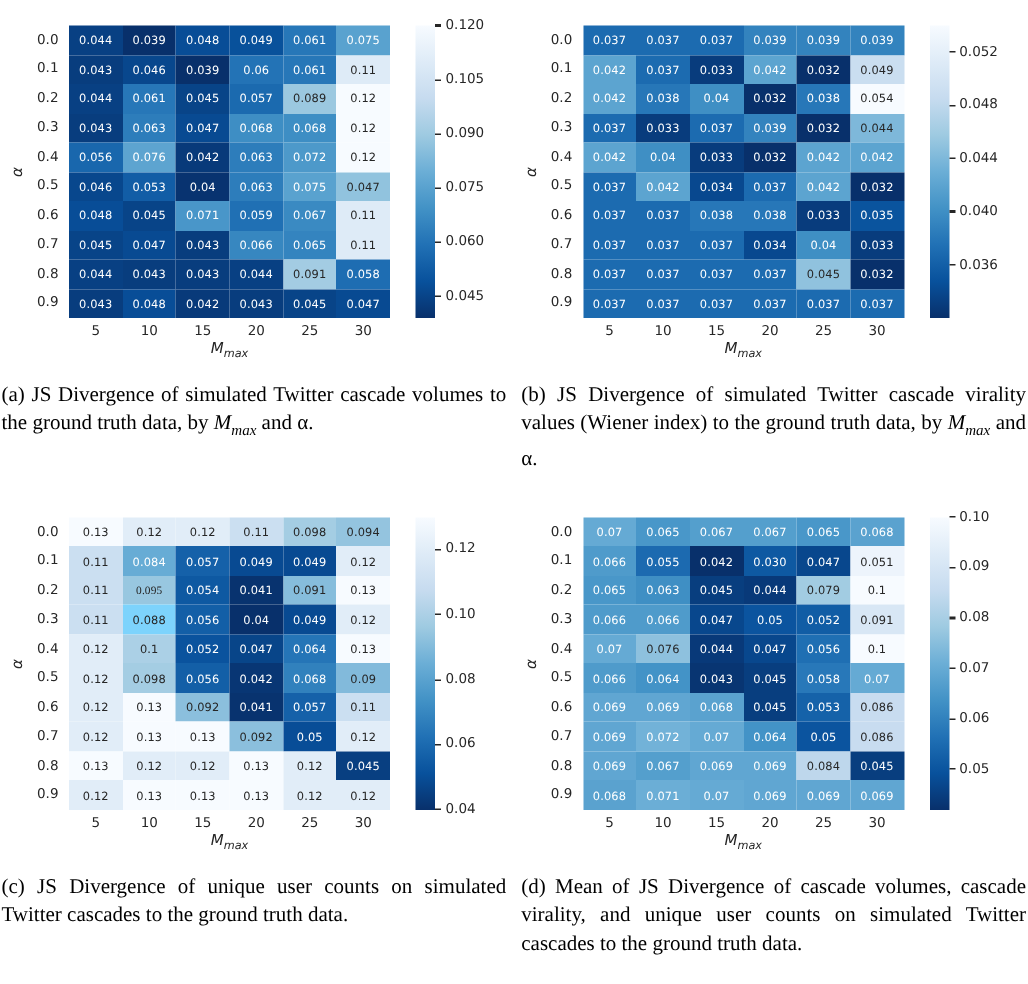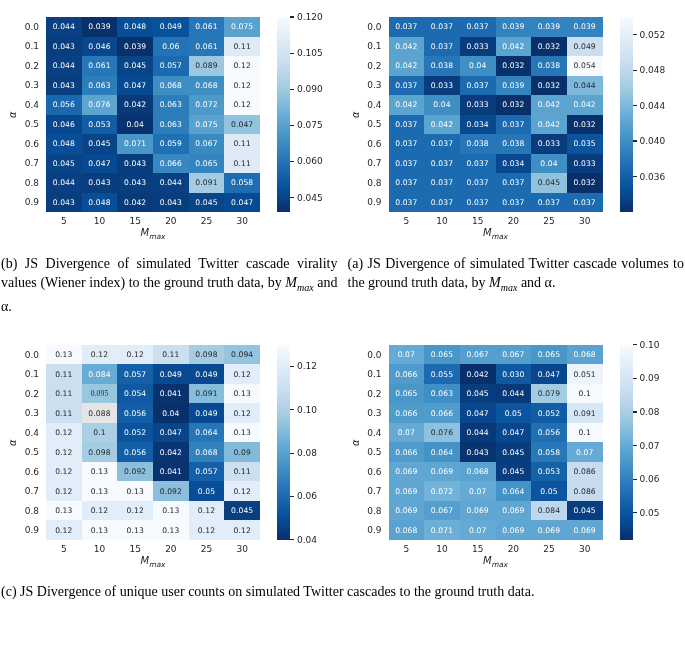--- a/index.html
+++ b/index.html
@@ -301,22 +301,22 @@
             <div class="cbtick" style="top: 81.8182%;">
               <span class="cbdash"></span>
               <span>0.036</span>
             </div>
           </div>
       </div>
     </div>
   </div>
 
   <div class="captions-row">
+    <div class="caption"><span>(a) JS Divergence of simulated Twitter cascade volumes to the ground truth data, by </span><i>M</i><sub>max</sub><span> and α.</span></div>
     <div class="caption"><span>(b) JS Divergence of simulated Twitter cascade virality values (Wiener index) to the ground truth data, by </span><i>M</i><sub>max</sub><span> and α.</span></div>
-    <div class="caption"><span>(a) JS Divergence of simulated Twitter cascade volumes to the ground truth data, by </span><i>M</i><sub>max</sub><span> and α.</span></div>
   </div>
 
   <div class="panels-row">
     <div class="panel">
       <div class="ylabel">
           <i>α</i>
         </div>
       <div class="yticks">
           <div class="ytick">0.0</div>
           <div class="ytick">0.1</div>
@@ -343,21 +343,21 @@
             <div class="cell" style="background: rgb(8, 74, 146); color: rgb(255, 255, 255);">0.049</div>
             <div class="cell" style="background: rgb(8, 74, 146); color: rgb(255, 255, 255);">0.049</div>
             <div class="cell" style="background: rgb(225, 237, 248); color: rgb(38, 38, 38);">0.12</div>
             <div class="cell" style="background: rgb(203, 223, 241); color: rgb(38, 38, 38);">0.11</div>
             <div class="cell" style="background: rgb(152, 199, 224); color: rgb(38, 38, 38); font-family: Liberation Serif, serif;">0.095</div>
             <div class="cell" style="background: rgb(14, 89, 162); color: rgb(255, 255, 255);">0.054</div>
             <div class="cell" style="background: rgb(8, 51, 111); color: rgb(255, 255, 255);">0.041</div>
             <div class="cell" style="background: rgb(134, 189, 220); color: rgb(38, 38, 38);">0.091</div>
             <div class="cell" style="background: rgb(247, 251, 255); color: rgb(38, 38, 38);">0.13</div>
             <div class="cell" style="background: rgb(203, 223, 241); color: rgb(38, 38, 38);">0.11</div>
-            <div class="cell" style="background: #e5e5e5; color: rgb(38, 38, 38);">0.088</div>
+            <div class="cell" style="background: #7dd3fc; color: rgb(38, 38, 38);">0.088</div>
             <div class="cell" style="background: rgb(19, 95, 167); color: rgb(255, 255, 255);">0.056</div>
             <div class="cell" style="background: rgb(8, 48, 107); color: rgb(255, 255, 255);">0.04</div>
             <div class="cell" style="background: rgb(8, 74, 146); color: rgb(255, 255, 255);">0.049</div>
             <div class="cell" style="background: rgb(225, 237, 248); color: rgb(38, 38, 38);">0.12</div>
             <div class="cell" style="background: rgb(225, 237, 248); color: rgb(38, 38, 38);">0.12</div>
             <div class="cell" style="background: rgb(171, 208, 230); color: rgb(38, 38, 38);">0.1</div>
             <div class="cell" style="background: rgb(10, 83, 158); color: rgb(255, 255, 255);">0.052</div>
             <div class="cell" style="background: rgb(8, 69, 137); color: rgb(255, 255, 255);">0.047</div>
             <div class="cell" style="background: rgb(37, 117, 183); color: rgb(255, 255, 255);">0.064</div>
             <div class="cell" style="background: rgb(247, 251, 255); color: rgb(38, 38, 38);">0.13</div>
@@ -544,15 +544,16 @@
               <span class="cbdash"></span>
               <span>0.05</span>
             </div>
           </div>
       </div>
     </div>
   </div>
 
   <div class="captions-row">
     <div class="caption"><span>(c) JS Divergence of unique user counts on simulated Twitter cascades to the ground truth data.</span><i></i><sub></sub><span></span></div>
+    <div class="caption"><span>(d) Mean of JS Divergence of cascade volumes, cascade virality, and unique user counts on simulated Twitter cascades to the ground truth data.</span><i></i><sub></sub><span></span></div>
   </div>
 
 </div>
 
 </body></html>

